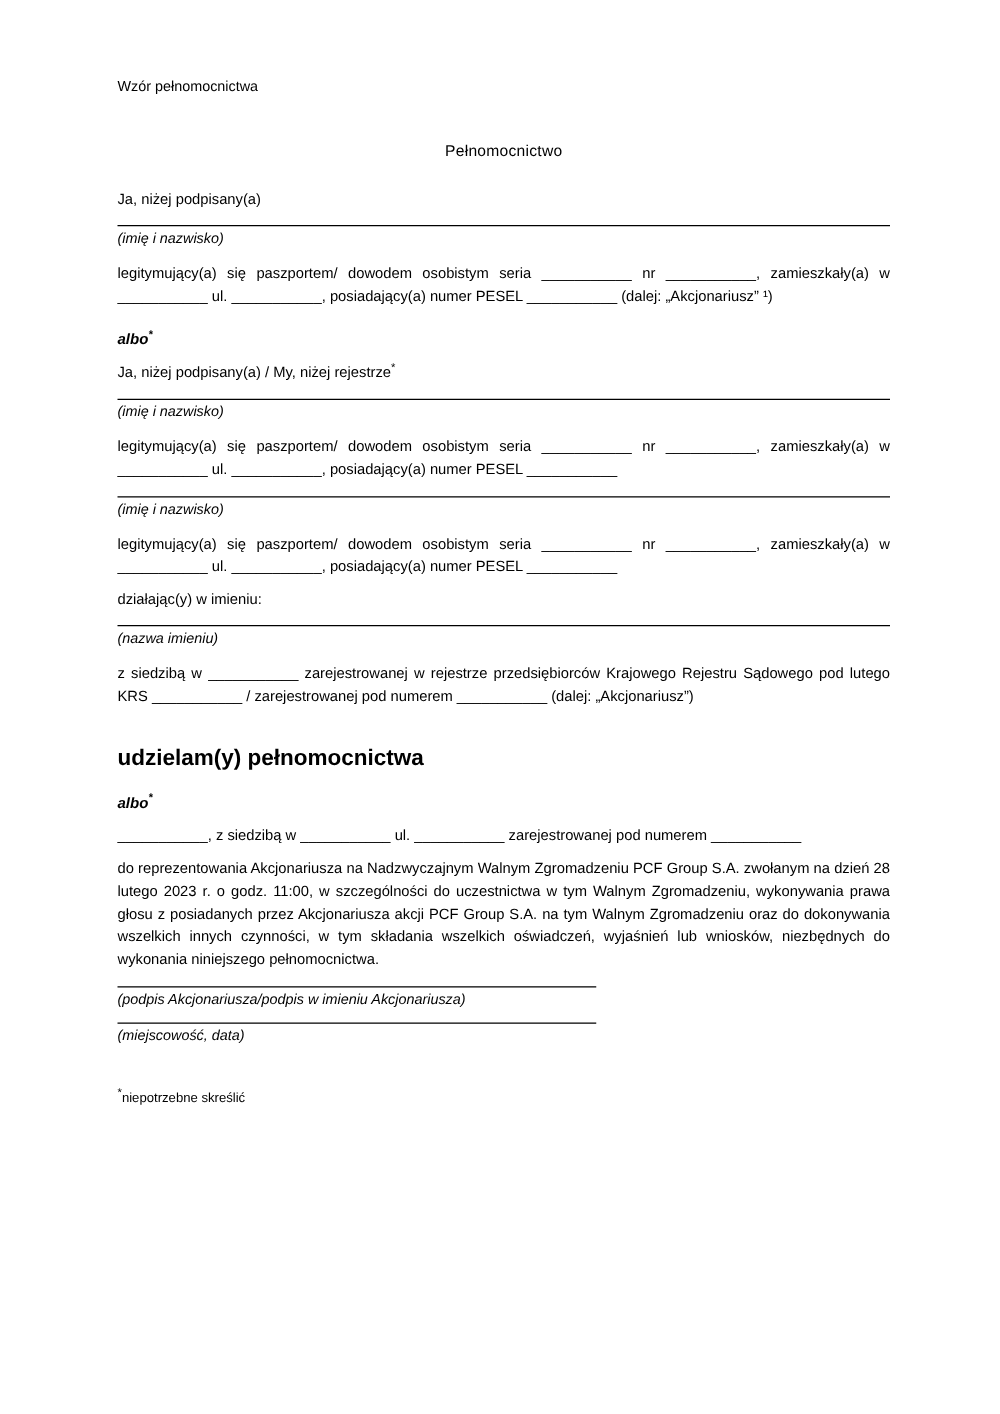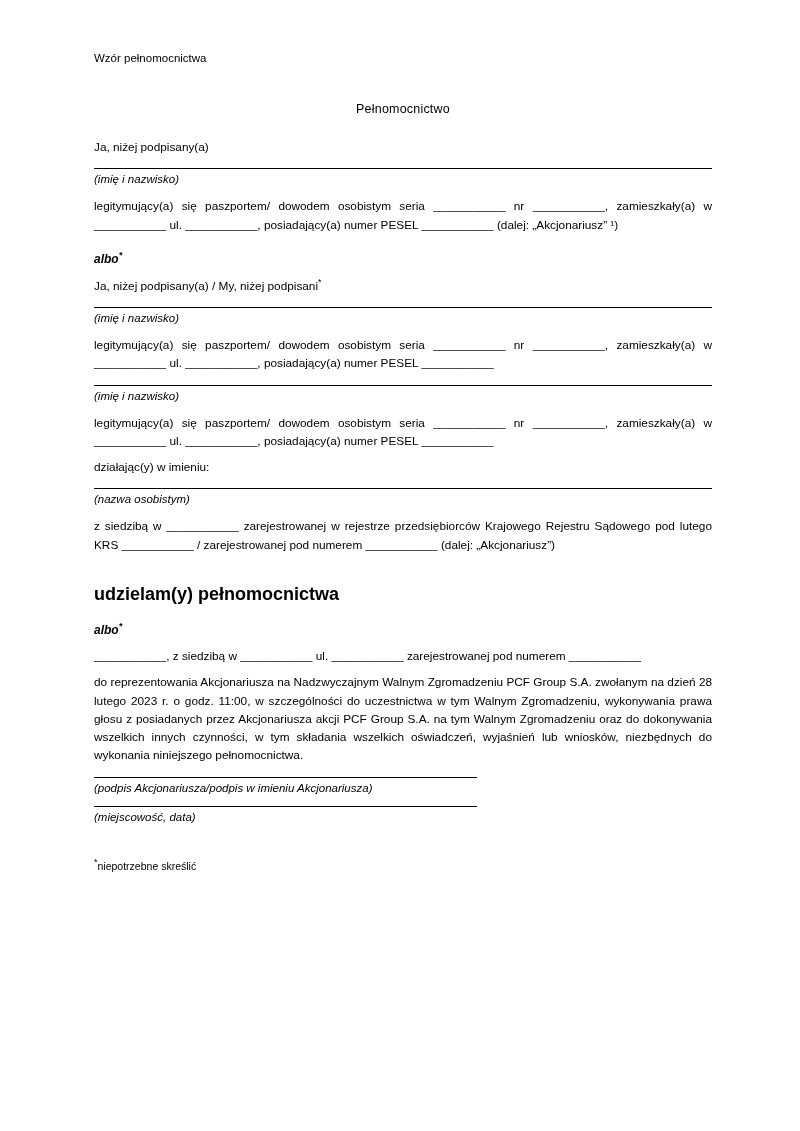--- a/index.html
+++ b/index.html
@@ -10,21 +10,21 @@
   body {
     width: 800px;
     height: 1131px;
     font-family: "Liberation Sans", sans-serif;
     color: #000000;
     position: relative;
     overflow: hidden;
   }
   .page {
     position: absolute;
-    left: 0; top: 4px;
+    left: 0; top: 16px;
     width: 800px;
     height: 866px;
     box-sizing: border-box;
     padding: 48px 88px 40px 94px;
   }
   .doc-header {
     font-size: 11.5px;
     margin-bottom: 38px;
   }
   .doc-title {
@@ -97,36 +97,36 @@
 
   <p class="body-text tight">Ja, niżej podpisany(a)</p>
 
   <hr class="rule">
   <div class="caption">(imię i nazwisko)</div>
 
   <p class="body-text">legitymujący(a) się paszportem/ dowodem osobistym seria ___________ nr ___________, zamieszkały(a) w ___________ ul. ___________, posiadający(a) numer PESEL ___________ (dalej: „Akcjonariusz” ¹)</p>
 
   <div class="albo"><span>albo</span><span class="sup">*</span></div>
 
-  <p class="body-text tight"><span>Ja, niżej podpisany(a) / My, niżej podpisani</span><span class="sup">*</span></p>
+  <p class="body-text tight"><span>Ja, niżej podpisany(a) / My, niżej rejestrze</span><span class="sup">*</span></p>
 
   <hr class="rule">
   <div class="caption">(imię i nazwisko)</div>
 
   <p class="body-text">legitymujący(a) się paszportem/ dowodem osobistym seria ___________ nr ___________, zamieszkały(a) w ___________ ul. ___________, posiadający(a) numer PESEL ___________</p>
 
   <hr class="rule">
   <div class="caption">(imię i nazwisko)</div>
 
   <p class="body-text">legitymujący(a) się paszportem/ dowodem osobistym seria ___________ nr ___________, zamieszkały(a) w ___________ ul. ___________, posiadający(a) numer PESEL ___________</p>
 
   <p class="body-text tight block-gap">działając(y) w imieniu:</p>
 
   <hr class="rule">
-  <div class="caption">(nazwa osobistym)</div>
+  <div class="caption">(nazwa imieniu)</div>
 
   <p class="body-text">z siedzibą w ___________ zarejestrowanej w rejestrze przedsiębiorców Krajowego Rejestru Sądowego pod lutego KRS ___________ / zarejestrowanej pod numerem ___________ (dalej: „Akcjonariusz”)</p>
 
   <div class="section-heading">udzielam(y) pełnomocnictwa</div>
 
 
   <div class="albo"><span>albo</span><span class="sup">*</span></div>
 
   <p class="body-text">___________, z siedzibą w ___________ ul. ___________ zarejestrowanej pod numerem ___________</p>
 

